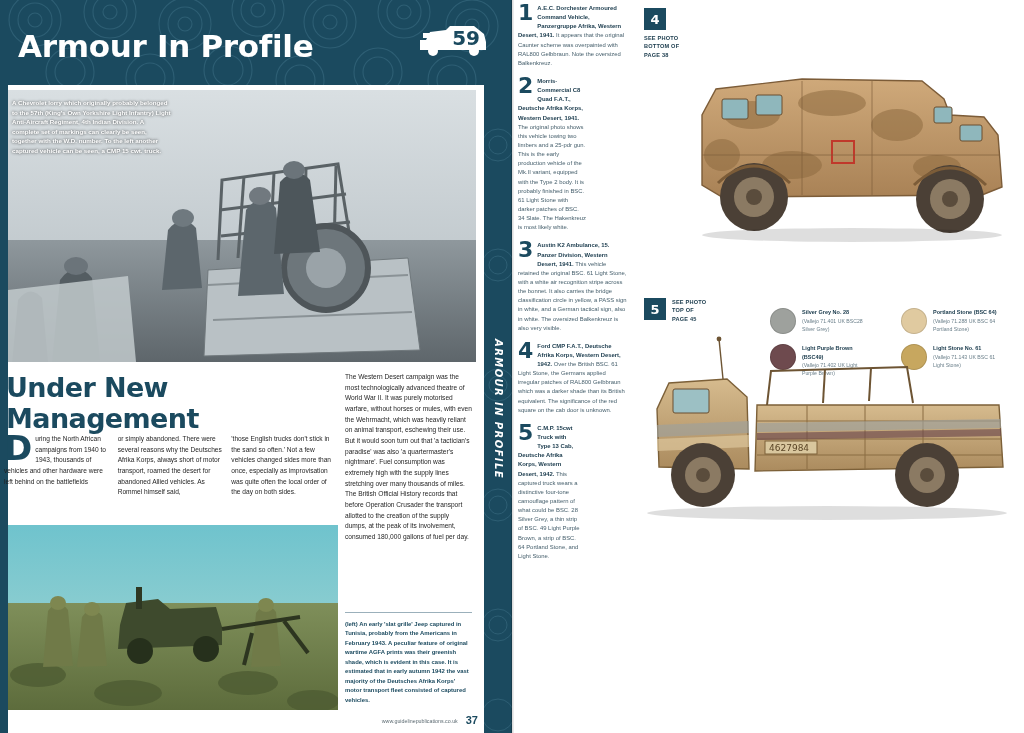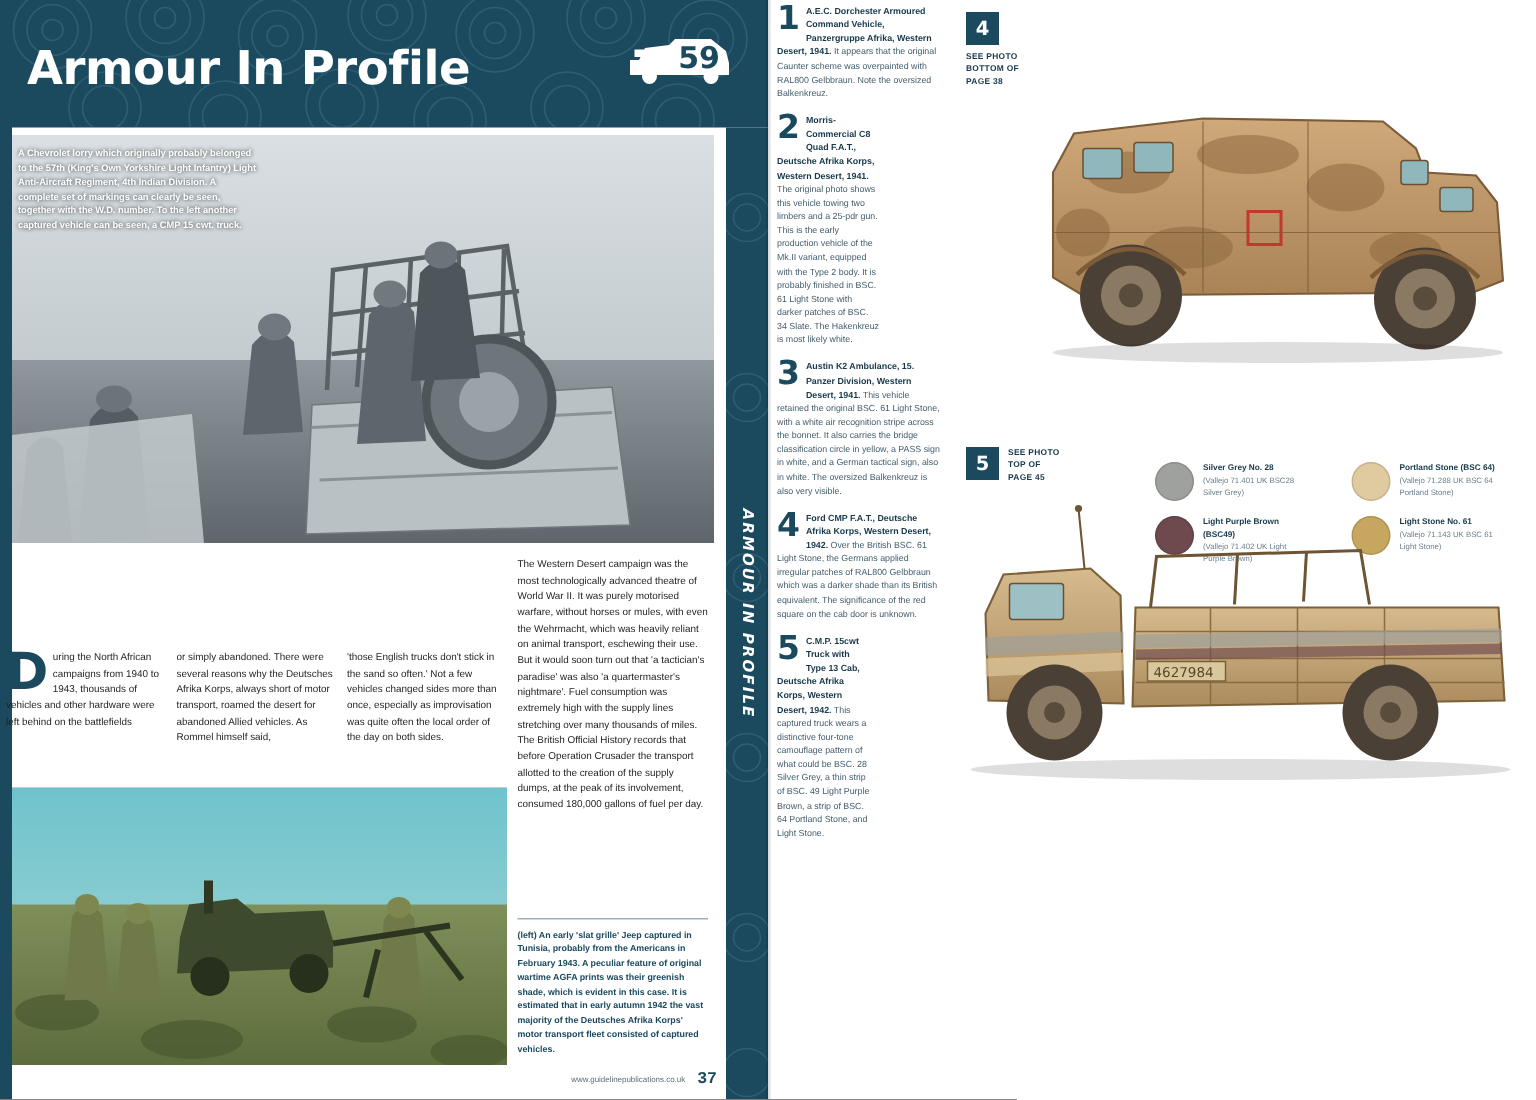--- a/index.html
+++ b/index.html
@@ -56,21 +56,21 @@
     font-size:6.6px; line-height:1.62; color:#1f1f1f; }
   .side-rule { position:absolute; left:345px; top:612px; width:127px; height:1px; background:#9bb0bb; }
   .side-caption { position:absolute; left:345px; top:620px; width:127px;
     font-size:5.9px; line-height:1.6; color:#1b4a5f; font-weight:bold; }
 
   #photo-bottom { left:8px; top:525px; width:330px; height:185px; }
 
   .footer-l { position:absolute; left:338px; top:714px; width:140px;
     text-align:right; color:#5d6b72; font-size:5.3px; }
   .footer-l .pg { color:#1b4a5f; font-size:11px; font-weight:bold; margin-left:8px;
-    font-family:Liberation Mono, monospace; vertical-align:-1px;text-align:center; }
+    font-family:Liberation Sans, sans-serif; vertical-align:-1px;text-align:center; }
 
   
   #page-right { position:relative; width:512px; height:733px; background:#ffffff; overflow:hidden; }
 
   .profiles-col { position:absolute; left:6px; top:4px; width:110px; }
   .pnum-block { position:relative; margin-bottom:9px; }
   .pnum { float:left; font-size:22px; font-weight:bold; color:#1b4a5f;
     line-height:.86; margin:0 4px 0 0; font-family:"DejaVu Sans",sans-serif; }
   .ptext { font-size:5.9px; line-height:1.55; color:#47606d; text-align:left; }
   .ptext b { color:#17384a; }
@@ -216,20 +216,21 @@
           <path d="M52 190 q16 -22 32 -2 l8 82 -48 2 Z" fill="#545d62"></path>
           <ellipse cx="68" cy="176" rx="12" ry="9" fill="#6b747a"></ellipse>
           <path d="M10 210 q12 -16 24 -2 l6 64 -36 2 Z" fill="#4a5358"></path>
         </g>
 
         <path d="M0 200 L120 186 L128 272 L0 272 Z" fill="#c2cacd" opacity=".85"></path>
       </svg>
       <div class="caption-box">A Chevrolet lorry which originally probably belonged to the 57th (King's Own Yorkshire Light Infantry) Light Anti-Aircraft Regiment, 4th Indian Division. A complete set of markings can clearly be seen, together with the W.D. number. To the left another captured vehicle can be seen, a CMP 15 cwt. truck.</div>
     </div>
 
+    <div class="headline">Under New Management</div>
 
     <div class="body-cols">
       <div class="col">
         <span class="dropcap">D</span><span>uring the North African campaigns from 1940 to 1943, thousands of vehicles and other hardware were left behind on the battlefields</span>
       </div>
       <div class="col">or simply abandoned. There were several reasons why the Deutsches Afrika Korps, always short of motor transport, roamed the desert for abandoned Allied vehicles. As Rommel himself said,</div>
       <div class="col">'those English trucks don't stick in the sand so often.' Not a few vehicles changed sides more than once, especially as improvisation was quite often the local order of the day on both sides.</div>
     </div>
 
     <div class="side-col">The Western Desert campaign was the most technologically advanced theatre of World War II. It was purely motorised warfare, without horses or mules, with even the Wehrmacht, which was heavily reliant on animal transport, eschewing their use. But it would soon turn out that 'a tactician's paradise' was also 'a quartermaster's nightmare'. Fuel consumption was extremely high with the supply lines stretching over many thousands of miles. The British Official History records that before Operation Crusader the transport allotted to the creation of the supply dumps, at the peak of its involvement, consumed 180,000 gallons of fuel per day.</div>

